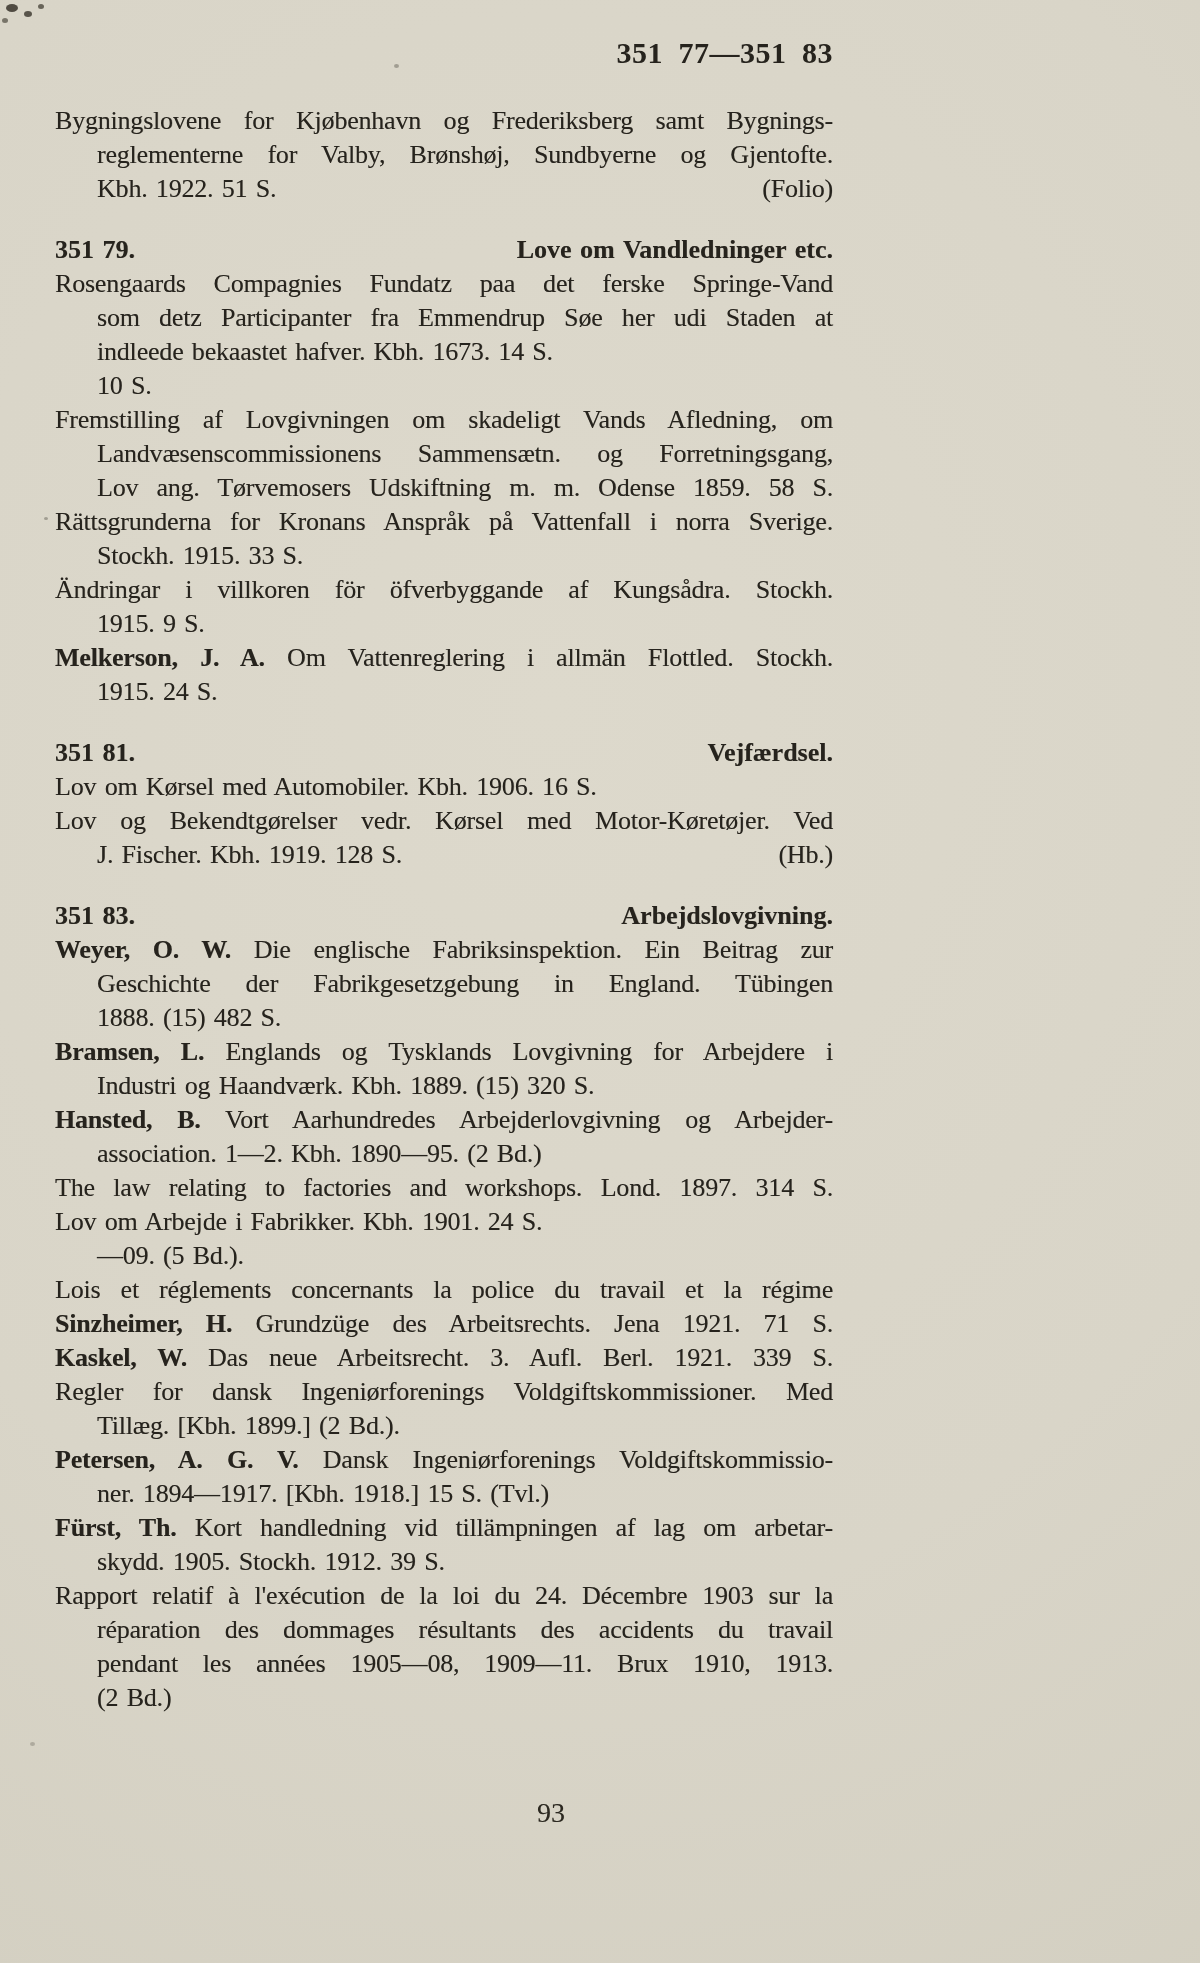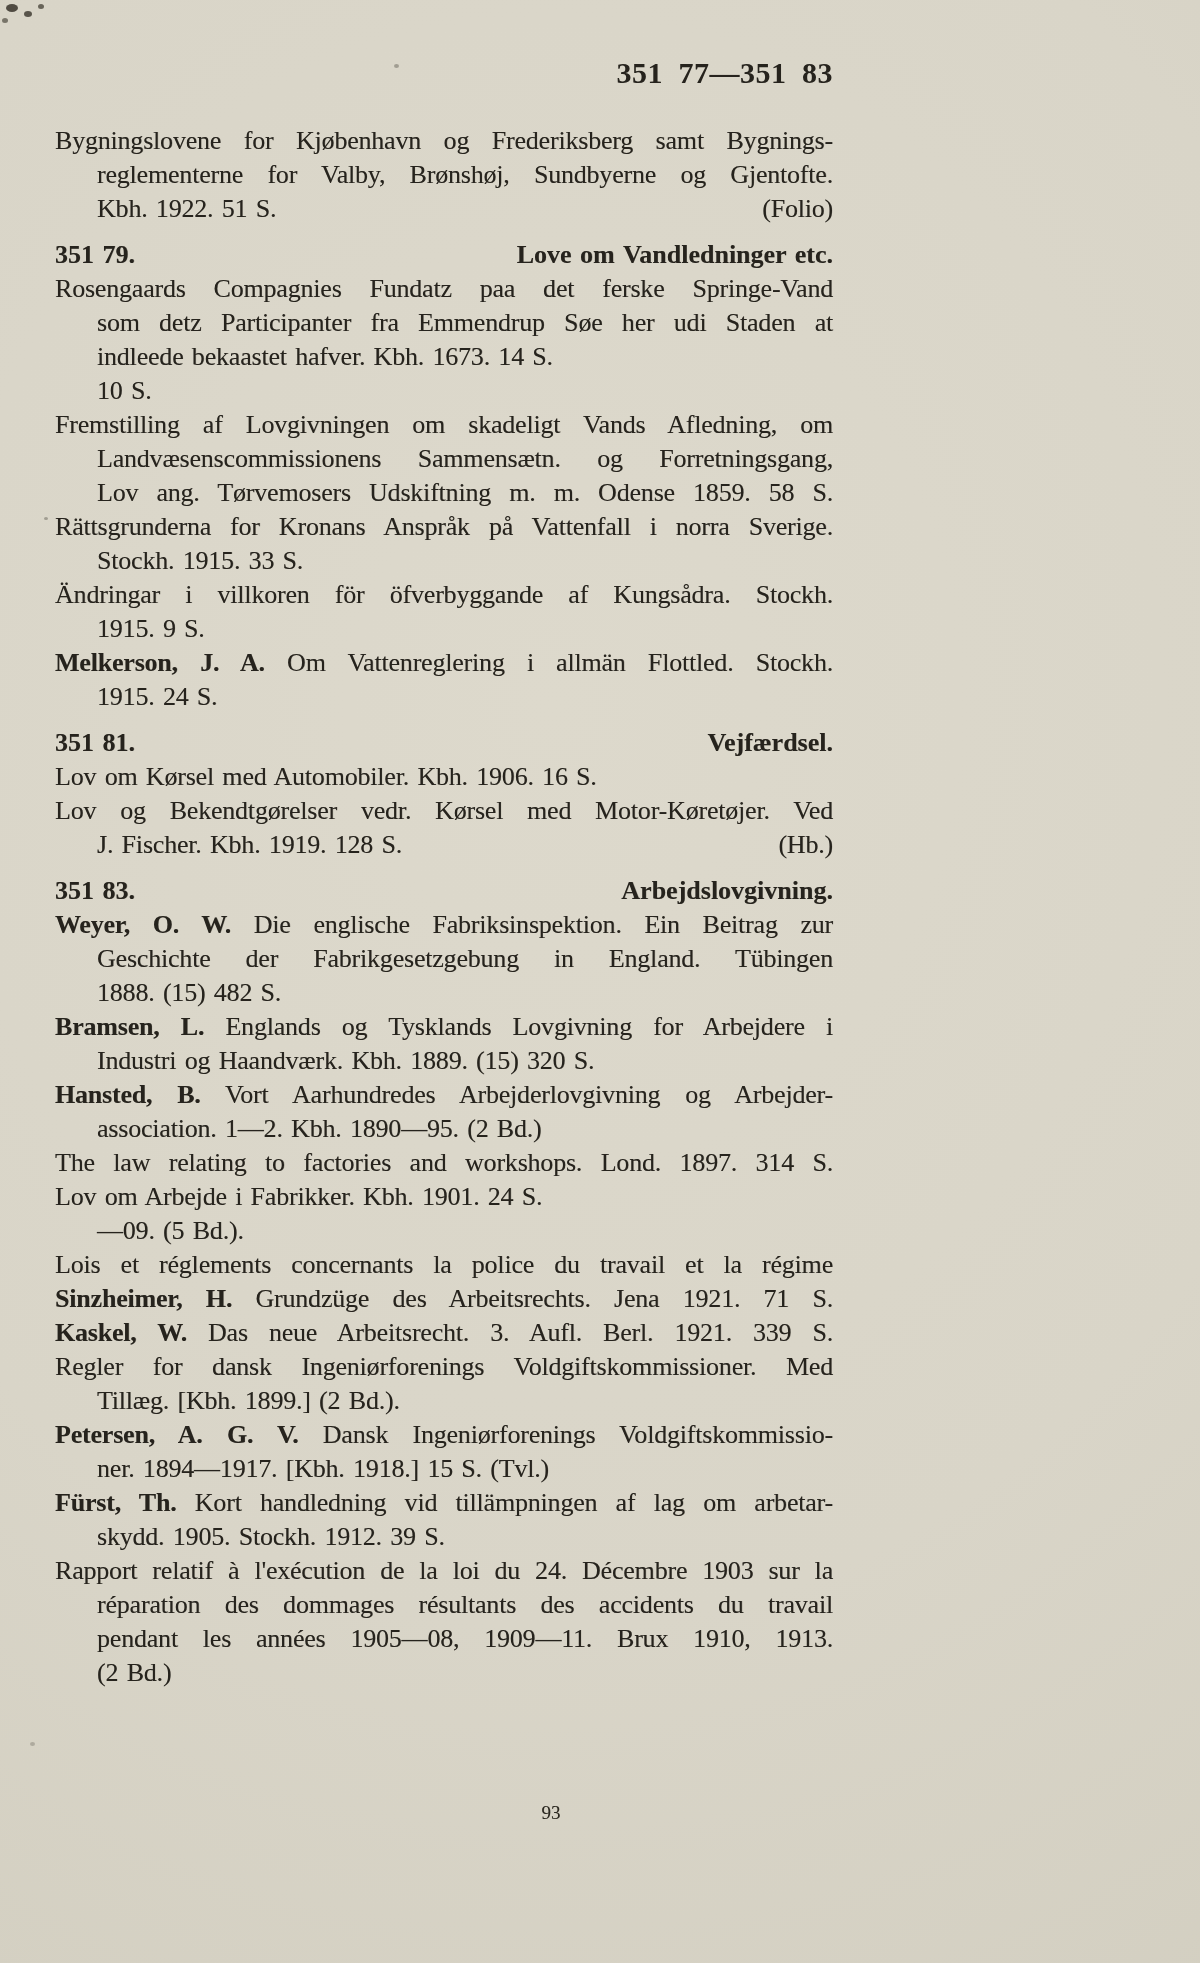--- a/index.html
+++ b/index.html
@@ -16,21 +16,21 @@
     background:
       radial-gradient(ellipse 130% 90% at 46% 36%, #ddd9cc 0%, #d9d5c8 52%, #d3cfc1 86%, #cbc7b8 100%);
   }
   .sheet {
     position: absolute;
     inset: 0;
   }
   .textcol {
     position: absolute;
     left: 55px;
-    top: 56px;
+    top: 36px;
     width: 778px;
   }
   .header-range {
     font-weight: bold;
     text-align: right;
     font-size: 30px;
     line-height: 34px;
     letter-spacing: 0.5px;
     word-spacing: 0.25em;
   }
@@ -48,31 +48,31 @@
     text-align: justify;
     text-align-last: justify;
   }
   .line.split {
     display: flex;
     justify-content: space-between;
     gap: 47px;
   }
   .line.heading {
     font-weight: bold;
-    margin-top: 12px;
+    margin-top: 27px;
     letter-spacing: 0;
   }
   .b { font-weight: bold; }
   .pagenum {
     position: absolute;
     top: 1796px;
     left: 0;
     width: 1102px;
     text-align: center;
-    font-size: 19px;
+    font-size: 28px;
     line-height: 34px;
     color: #2b2820;
     text-shadow: 0.3px 0.3px 0 rgba(43, 39, 31, 0.3);
   }
   .speck {
     position: absolute;
     background: #37332a;
     border-radius: 50%;
   }
   .speck.s1 { left: 6px;   top: 4px;    width: 12px; height: 8px;  opacity: .85; }

